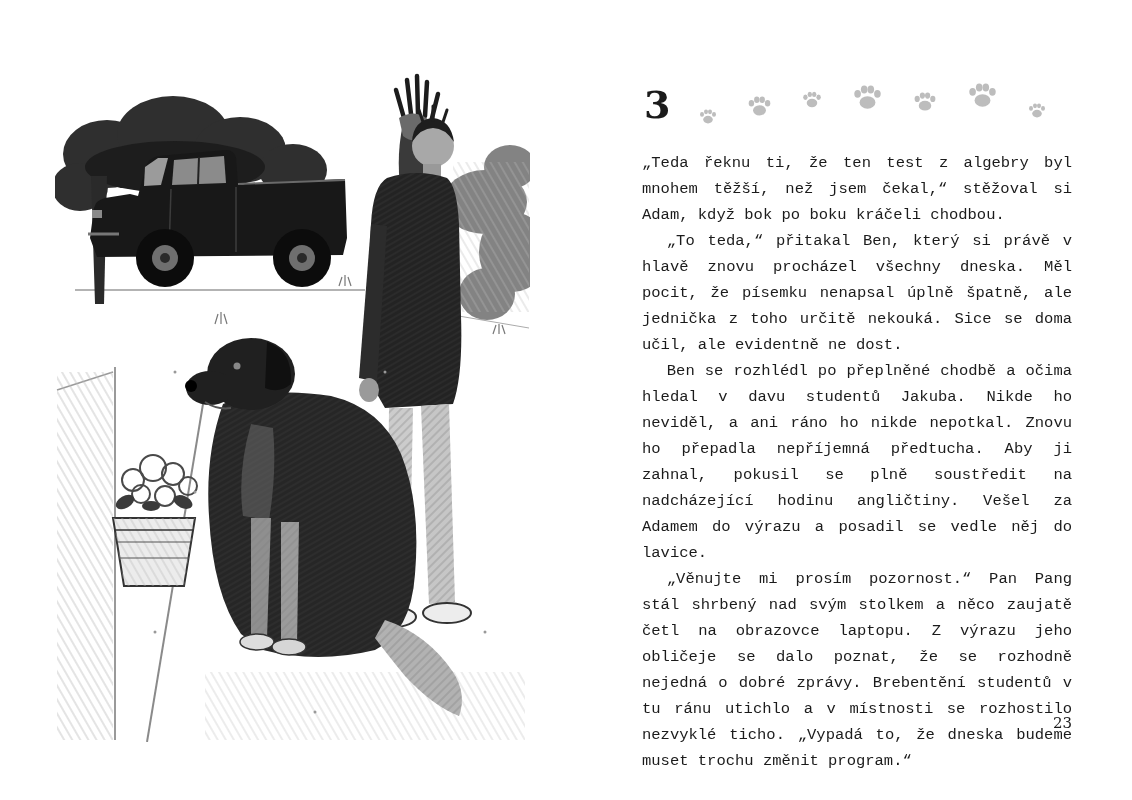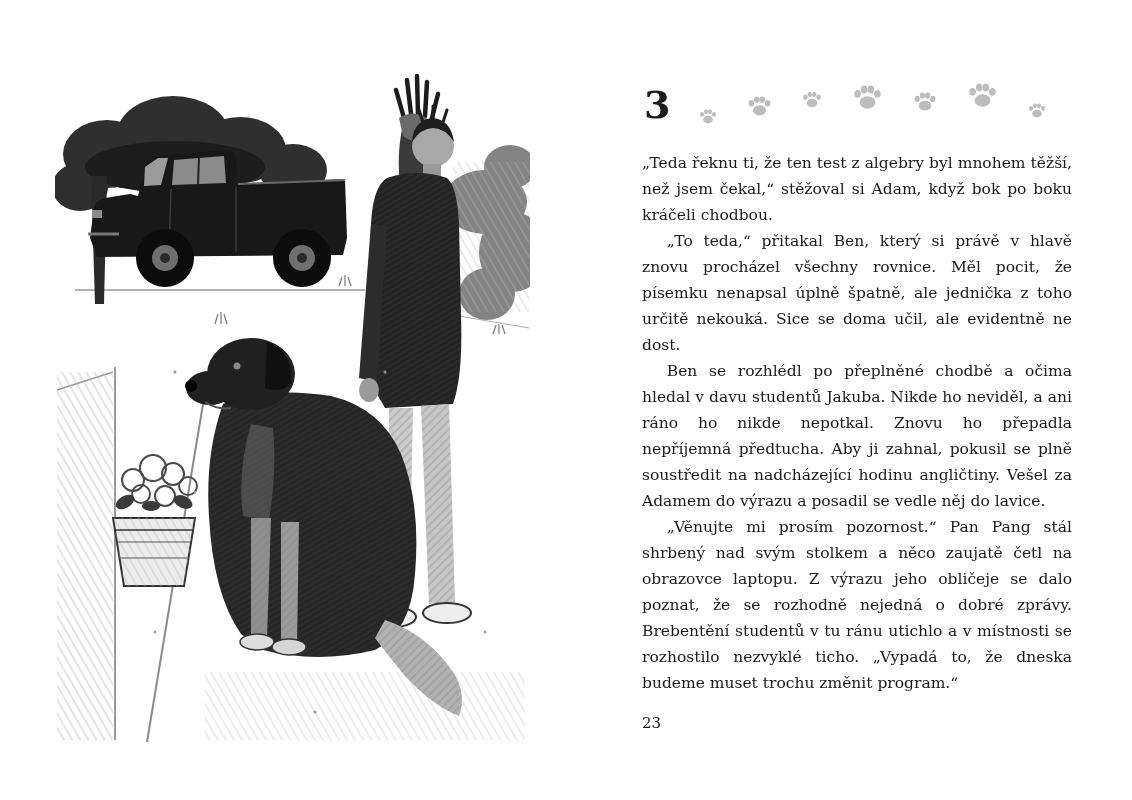--- a/index.html
+++ b/index.html
@@ -11,25 +11,25 @@
   .illustration { position:absolute; left:55px; top:72px; }
   .chapter-header { position:absolute; left:644px; top:76px; display:flex; align-items:flex-start; }
   .chapter-number { font-size:38px; font-weight:bold; line-height:1; margin-right:28px; margin-top:10px; }
   .paw-row { display:flex; align-items:flex-start; }
   .paw { display:inline-block; }
   .paw svg { display:block; }
   .text-column {
     position:absolute; left:642px; top:150px; width:430px;
     text-align:justify; font-size:15.5px; line-height:26px;
   }
-  .text-column p { margin:0; text-indent:1.6em; }
+  .text-column p { margin:0; text-indent:1.6em;font-family:Liberation Mono, monospace; }
   .text-column p.first { text-indent:0; }
   .page-number {
     position:absolute; left:642px; top:714px; width:430px;
-    font-size:15px;
+    text-align:right; font-size:15px;
   }
 </style>
 </head>
 <body>
 
 <div class="illustration">
   <svg width="475" height="670" viewBox="0 0 475 670" xmlns="http://www.w3.org/2000/svg">
     <defs>
       <pattern id="hA" patternUnits="userSpaceOnUse" width="6" height="6" patternTransform="rotate(45)">
         <line x1="3" y1="0" x2="3" y2="6" stroke="#777" stroke-width="1.1"></line>
@@ -238,18 +238,18 @@
           <ellipse cx="40" cy="29" rx="10" ry="12" fill="#bdbdbd"></ellipse>
           <ellipse cx="60" cy="29" rx="10" ry="12" fill="#bdbdbd"></ellipse>
           <ellipse cx="80" cy="42" rx="10" ry="12" fill="#bdbdbd"></ellipse>
         </svg>
     </span>
   </div>
 </div>
 
 <div class="text-column">
   <p class="first">„Teda řeknu ti, že ten test z algebry byl mnohem těžší, než jsem čekal,“ stěžoval si Adam, když bok po boku kráčeli chodbou.</p>
-  <p>„To teda,“ přitakal Ben, který si právě v hlavě znovu procházel všechny rovnice. Měl pocit, že písemku nenapsal úplně špatně, ale jednička z toho určitě nekouká. Sice se doma učil, ale evidentně ne dost.</p>
+  <p>„To teda,“ přitakal Ben, který si právě v hlavě znovu procházel všechny dneska. Měl pocit, že písemku nenapsal úplně špatně, ale jednička z toho určitě nekouká. Sice se doma učil, ale evidentně ne dost.</p>
   <p>Ben se rozhlédl po přeplněné chodbě a očima hledal v davu studentů Jakuba. Nikde ho neviděl, a ani ráno ho nikde nepotkal. Znovu ho přepadla nepříjemná předtucha. Aby ji zahnal, pokusil se plně soustředit na nadcházející hodinu angličtiny. Vešel za Adamem do výrazu a posadil se vedle něj do lavice.</p>
   <p>„Věnujte mi prosím pozornost.“ Pan Pang stál shrbený nad svým stolkem a něco zaujatě četl na obrazovce laptopu. Z výrazu jeho obličeje se dalo poznat, že se rozhodně nejedná o dobré zprávy. Brebentění studentů v tu ránu utichlo a v místnosti se rozhostilo nezvyklé ticho. „Vypadá to, že dneska budeme muset trochu změnit program.“</p>
 </div>
 
 <div class="page-number">23</div>
 
 </body></html>

